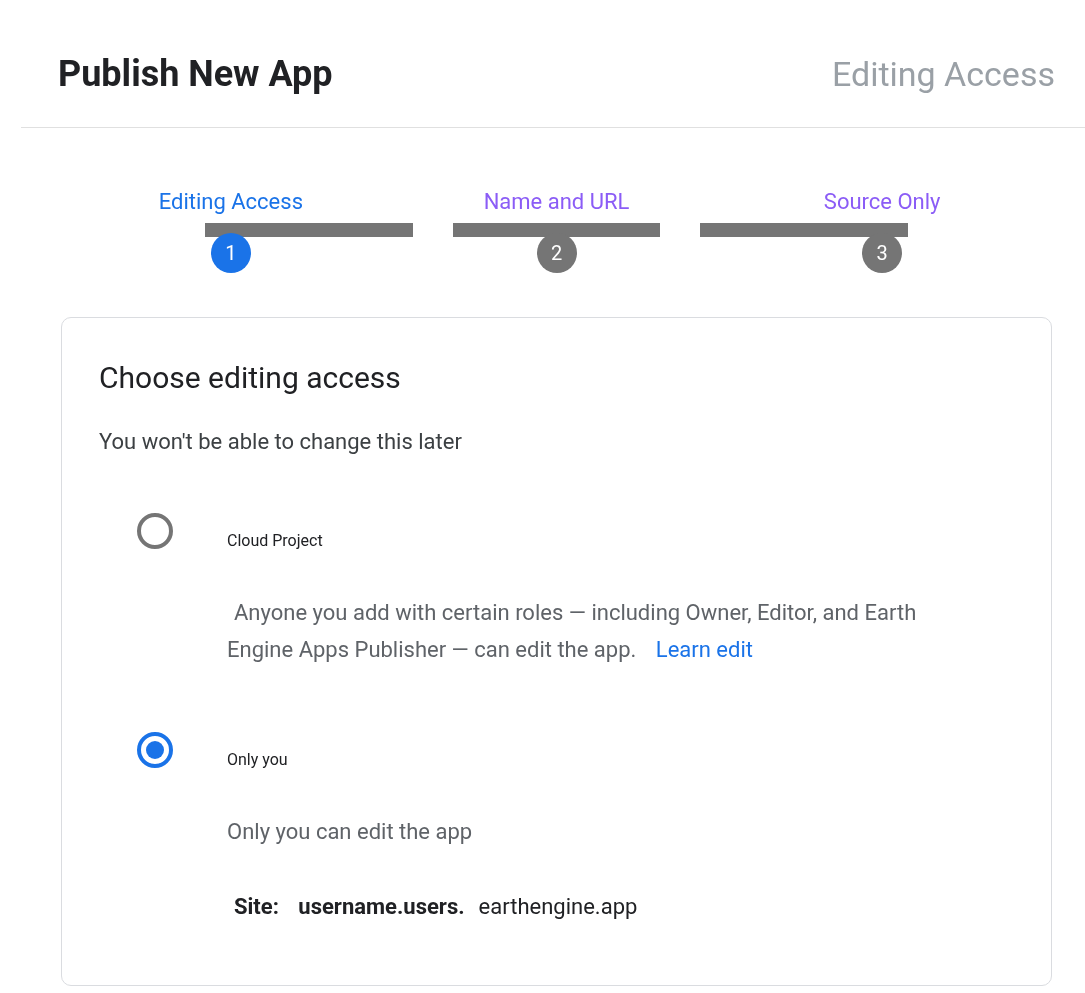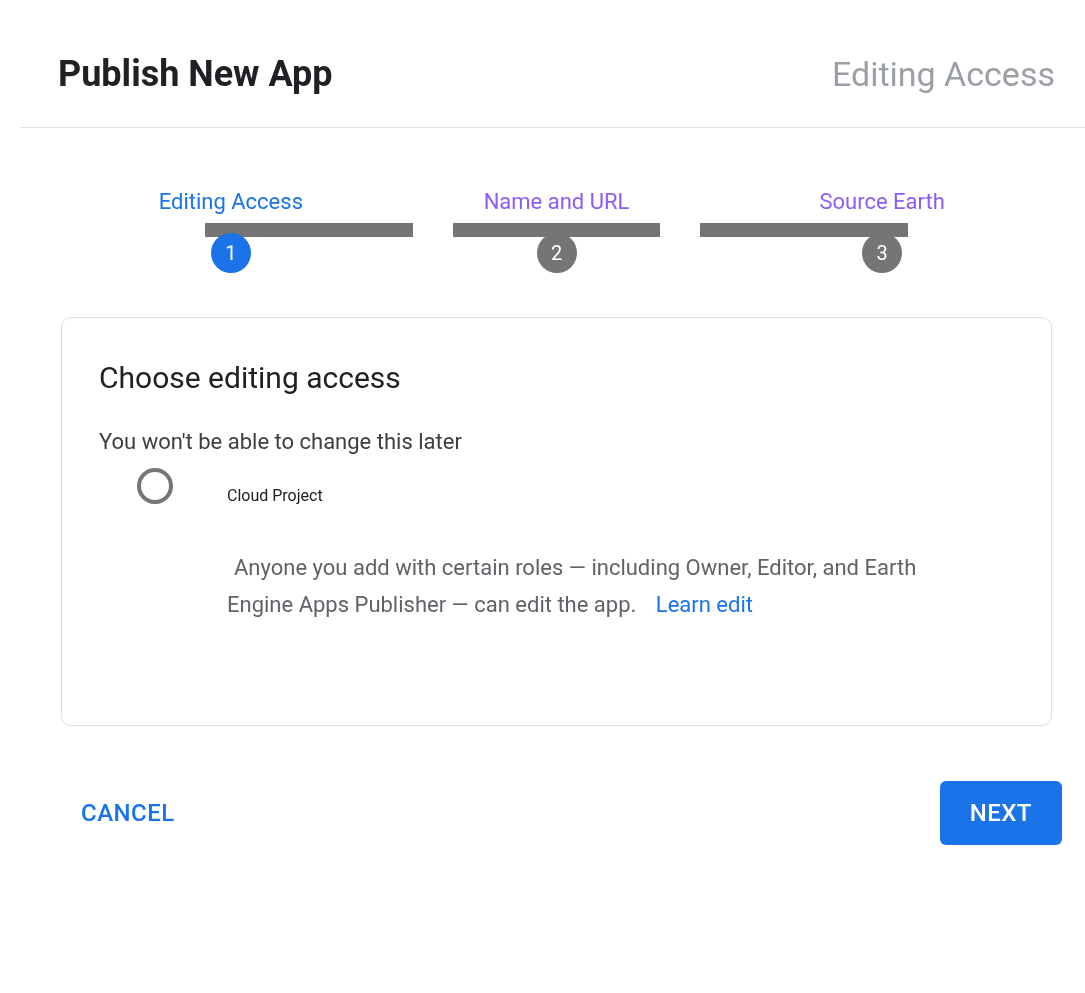--- a/index.html
+++ b/index.html
@@ -92,20 +92,21 @@
   }
   .card-title {
     font-size: 30px;
     font-weight: 400;
     color: #202124;
     margin-bottom: 20px;
   }
   .card-sub {
     font-size: 22px;
     color: #3c4043;
+    margin-bottom: 45px;
   }
   .option {
     display: flex;
     align-items: flex-start;
     padding-left: 45px;
     margin-bottom: 35px;
   }
   .radio {
     width: 36px;
     height: 36px;
@@ -205,21 +206,21 @@
 
       <div class="step active">
         <div class="step-label">Editing Access</div>
         <div class="step-circle">1</div>
       </div>
       <div class="step">
         <div class="step-label">Name and URL</div>
         <div class="step-circle">2</div>
       </div>
       <div class="step">
-        <div class="step-label">Source Earth</div>
+        <div class="step-label">Source Only</div>
         <div class="step-circle">3</div>
       </div>
     </div>
   </div>
 
   <div class="card">
     <div class="card-title">Choose editing access</div>
     <div class="card-sub">You won't be able to change this later</div>
 
     <div class="option">
@@ -228,20 +229,33 @@
 
       </div>
       <div class="option-body">
         <div class="option-title">Cloud Project</div>
         <div class="option-desc">
           <span>Anyone you add with certain roles — including Owner, Editor, and Earth Engine Apps Publisher — can edit the app. </span><a href="#">Learn edit</a>
         </div>
       </div>
     </div>
 
+    <div class="option" style="margin-bottom:0;">
+      <div class="radio selected">
+        <div class="radio-outer"></div>
+        <div class="radio-inner"></div>
+      </div>
+      <div class="option-body">
+        <div class="option-title">Only you</div>
+        <div class="option-desc">Only you can edit the app</div>
+        <div class="site-line">
+          <span class="bold">Site: </span><span class="bold">username.users.</span><span>earthengine.app</span>
+        </div>
+      </div>
+    </div>
   </div>
 
   <div class="footer">
     <button class="btn btn-flat">CANCEL</button>
     <button class="btn btn-primary">NEXT</button>
   </div>
 
 </div>
 
 </body></html>

